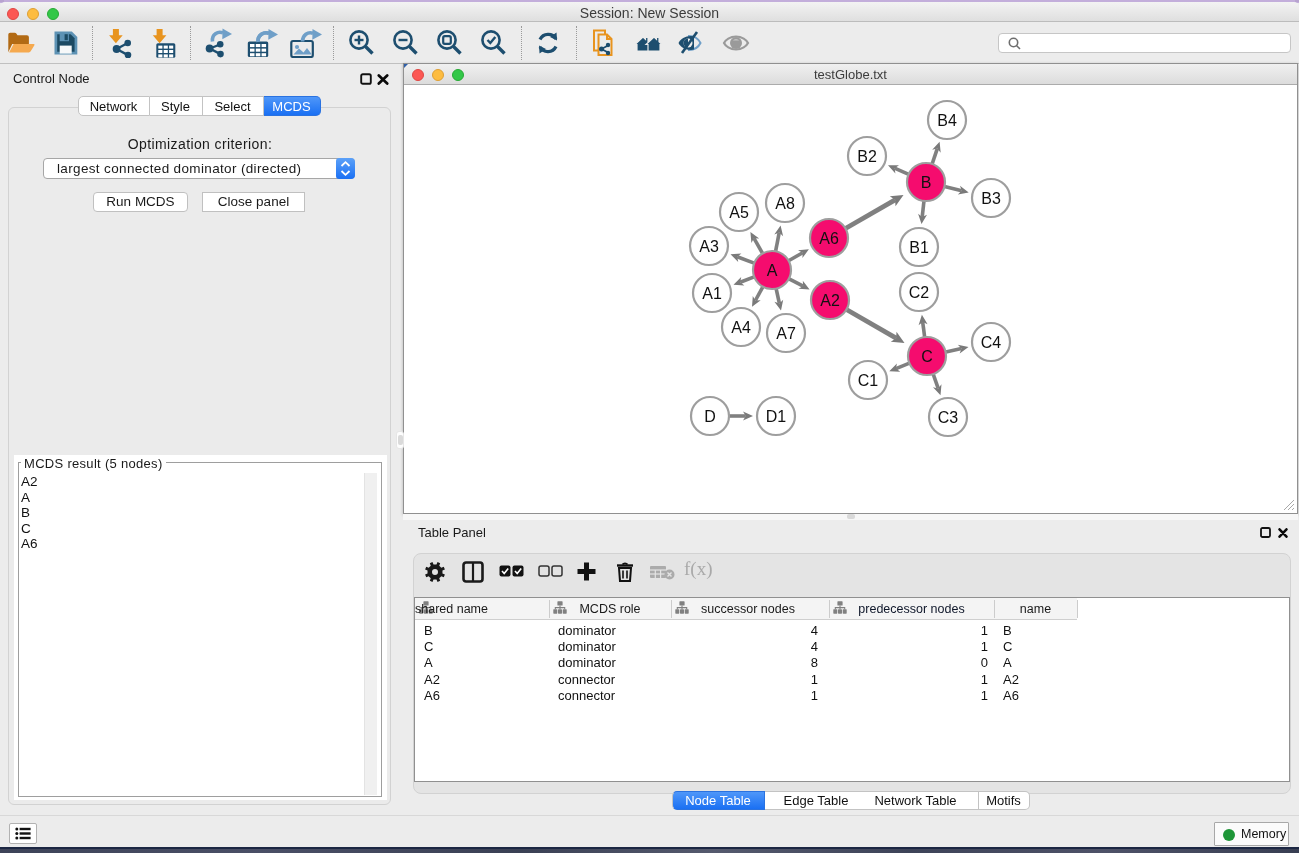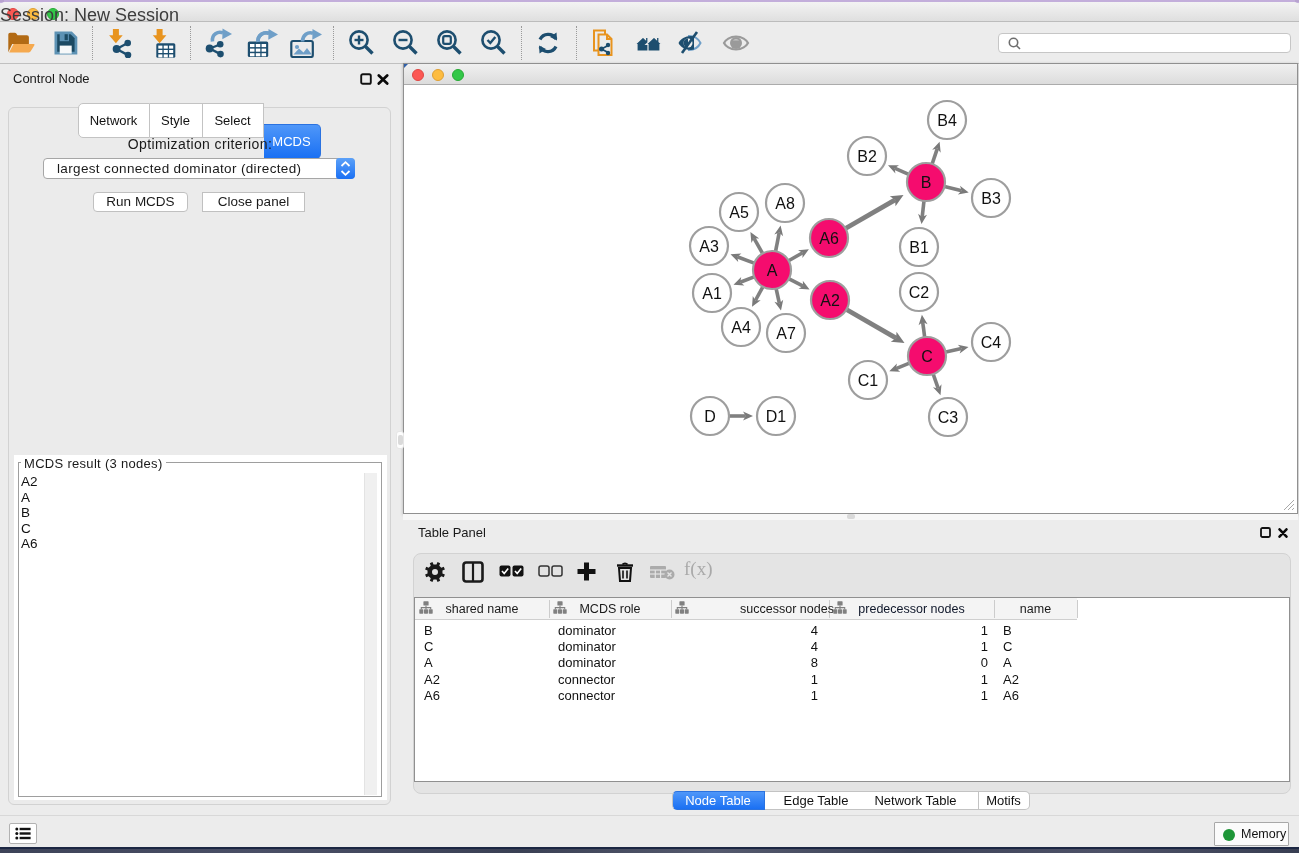--- a/index.html
+++ b/index.html
@@ -2,34 +2,34 @@
 <html><head>
 <meta charset="utf-8">
 <style>
 * { margin:0; padding:0; box-sizing:border-box; }
 html,body { width:1299px; height:853px; overflow:hidden; }
 body { font-family:"Liberation Sans", sans-serif; background:#ececec; position:relative; }
 .abs { position:absolute; }
 .tl { position:absolute; width:12px; height:12px; border-radius:50%; top:6px; }
 .tab { position:absolute; top:0; height:100%; border:1px solid #c3c3c3; background:#fff;
   display:flex; align-items:center; justify-content:center; font-size:13px; color:#111; border-left:none;}
-.tabsel { background:linear-gradient(#4f97f9,#1a70f3); color:#fff; border-color:#2a72e0;margin-top:21px; }
+.tabsel { background:linear-gradient(#4f97f9,#1a70f3); color:#fff; border-color:#2a72e0; }
 </style>
 </head>
 <body>
 
 <div class="abs" style="left:0;top:0;width:1299px;height:3px;background:#c3aedb"></div>
 <div class="abs" style="left:0;top:0;width:4px;height:2px;background:#b7a3cf"></div>
 <div class="abs" style="right:0;top:0;width:4px;height:2px;background:#b7a3cf"></div>
 
 <div class="abs" style="left:0;top:2px;width:1299px;height:20px;background:linear-gradient(#f3f3f3,#dfdfdf);border-bottom:1px solid #bcbcbc;border-radius:5px 5px 0 0">
   <div class="tl" style="left:7px;background:#fc5753;border:1px solid #df4744"></div>
   <div class="tl" style="left:27px;background:#fdbc40;border:1px solid #de9f34"></div>
   <div class="tl" style="left:47px;background:#33c748;border:1px solid #27aa35"></div>
-  <div class="abs" style="left:0;width:100%;top:3px;font-size:18px;color:#3c3c3c">Session: New Session</div>
+  <div class="abs" style="left:0;width:100%;text-align:center;top:3px;font-size:14px;color:#3c3c3c">Session: New Session</div>
 </div>
 
 <div class="abs" id="toolbar" style="left:0;top:22px;width:1299px;height:42px;background:#ececec;border-bottom:1px solid #c0c0c0">
   <div class="abs" style="left:92px;top:4px;height:34px;border-left:1px dotted #9a9a9a"></div>
   <div class="abs" style="left:190px;top:4px;height:34px;border-left:1px dotted #9a9a9a"></div>
   <div class="abs" style="left:333px;top:4px;height:34px;border-left:1px dotted #9a9a9a"></div>
   <div class="abs" style="left:521px;top:4px;height:34px;border-left:1px dotted #9a9a9a"></div>
   <div class="abs" style="left:576px;top:4px;height:34px;border-left:1px dotted #9a9a9a"></div>
   <div class="abs" style="left:998px;top:11px;width:293px;height:20px;background:#fff;border:1px solid #c6c6c6;border-radius:4px">
     <svg width="14" height="14" style="position:absolute;left:9px;top:3px" viewBox="0 0 14 14">
@@ -157,21 +157,21 @@
 <div class="abs" style="left:13px;top:71px;font-size:13px;color:#1a1a1a">Control Node</div>
 <svg class="abs" style="left:359.5px;top:72.5px" width="12" height="12" viewBox="0 0 12 12">
     <rect x="1.2" y="1.2" width="9.6" height="9.6" rx="1.6" fill="none" stroke="#111" stroke-width="1.9"></rect>
   </svg>
 <svg class="abs" style="left:377px;top:73.5px" width="12" height="11" viewBox="0 0 12 11">
     <path d="M1.8 1.5 L10.2 9.5 M10.2 1.5 L1.8 9.5" stroke="#0a0a0a" stroke-width="2.7" stroke-linecap="round"></path>
   </svg>
 
 <div class="abs" style="left:8px;top:107px;width:383px;height:698px;border:1px solid #d2d2d2;border-radius:6px;background:#ebebeb"></div>
 
-<div class="abs" style="left:77.5px;top:103px;width:243.5px;height:35px">
+<div class="abs" style="left:77.5px;top:96px;width:243.5px;height:20px">
   <div class="tab" style="left:0;width:72px;border-left:1px solid #c3c3c3;border-radius:5px 0 0 5px">Network</div>
   <div class="tab" style="left:72px;width:53px">Style</div>
   <div class="tab" style="left:125px;width:61px">Select</div>
   <div class="tab tabsel" style="left:186px;width:57px;border-radius:0 5px 5px 0">MCDS</div>
 </div>
 <div class="abs" style="left:60px;top:136px;width:280px;text-align:center;font-size:14px;letter-spacing:0.4px;color:#1a1a1a">Optimization criterion:</div>
 
 <div class="abs" style="left:43px;top:158px;width:312px;height:21px;background:#fff;border:1px solid #a6a6a6;border-radius:4px">
   <div class="abs" style="left:13px;top:2px;font-size:13.5px;letter-spacing:0.35px;color:#1a1a1a">largest connected dominator (directed)</div>
   <div class="abs" style="right:-1px;top:-1px;width:19px;height:21px;background:linear-gradient(#5ca1f8,#1a70f4);border-radius:3px 4px 4px 3px">
@@ -179,29 +179,30 @@
         <path d="M5.5 8 L9.5 4.2 L13.5 8" fill="none" stroke="#fff" stroke-width="1.8"></path>
         <path d="M5.5 13 L9.5 16.8 L13.5 13" fill="none" stroke="#fff" stroke-width="1.8"></path>
       </svg>
   </div>
 </div>
 <div class="abs" style="left:93px;top:192px;width:95px;height:20px;background:#fff;border:1px solid #c0c0c0;border-radius:4px;text-align:center;font-size:13.5px;color:#1a1a1a;line-height:18px">Run MCDS</div>
 <div class="abs" style="left:202px;top:192px;width:103px;height:20px;background:#fff;border:1px solid #c0c0c0;border-radius:0;text-align:center;font-size:13.5px;color:#1a1a1a;line-height:18px">Close panel</div>
 
 <div class="abs" style="left:14px;top:455px;width:373px;height:345px;background:#fff"></div>
 <div class="abs" style="left:17.5px;top:462px;width:364px;height:335px;border:1px solid #9e9e9e"></div>
-<div class="abs" style="left:21px;top:456px;background:#fff;padding:0 3px;font-size:13px;letter-spacing:0.3px;color:#1a1a1a">MCDS result (3 nodes)</div>
+<div class="abs" style="left:21px;top:456px;background:#fff;padding:0 3px;font-size:13px;letter-spacing:0.3px;color:#1a1a1a">MCDS result (5 nodes)</div>
 <div class="abs" style="left:19px;top:474px;width:344px;font-size:13.5px;color:#111;line-height:15.5px;padding-left:2px">A2<br>A<br>B<br>C<br>A6</div>
 <div class="abs" style="left:363.5px;top:473px;width:13px;height:322px;background:#f0f0f0;border-left:1px solid #e3e3e3"></div>
 
 <div class="abs" style="left:403px;top:63px;width:895px;height:451px;border:1px solid #909090;background:#fff;box-shadow:0 1px 3px rgba(0,0,0,0.25)">
   <div style="height:21px;background:linear-gradient(#f0f0f0,#dcdcdc);border-bottom:1px solid #ababab;position:relative">
     <div class="tl" style="left:8px;top:5px;background:#fc5753;border:1px solid #df4744"></div>
     <div class="tl" style="left:28px;top:5px;background:#fdbc40;border:1px solid #de9f34"></div>
     <div class="tl" style="left:48px;top:5px;background:#33c748;border:1px solid #27aa35"></div>
+    <div class="abs" style="left:0;width:100%;text-align:center;top:3px;font-size:13px;color:#3c3c3c">testGlobe.txt</div>
     <div class="abs" style="left:0;top:0;width:0;height:0;border-top:4px solid #2f5fa8;border-right:4px solid transparent"></div>
   </div>
   <svg class="abs" style="right:2px;bottom:2px" width="12" height="12" viewBox="0 0 12 12">
       <g stroke="#a8a8a8" stroke-width="1">
         <line x1="11" y1="1" x2="1" y2="11"></line>
         <line x1="11" y1="5" x2="5" y2="11"></line>
         <line x1="11" y1="9" x2="9" y2="11"></line>
       </g>
     </svg>
 </div>
@@ -360,41 +361,41 @@
 <div class="abs" style="left:1077px;top:600px;width:1px;height:18px;background:#cccccc"></div>
 <svg class="abs" style="left:419px;top:601px" width="14" height="13" viewBox="0 0 14 13">
     <g fill="#808080">
       <rect x="4.4" y="0.3" width="5.2" height="4.2" rx="0.6"></rect>
       <rect x="0.3" y="8.2" width="4" height="4.5" rx="0.6"></rect>
       <rect x="5" y="8.2" width="4" height="4.5" rx="0.6"></rect>
       <rect x="9.7" y="8.2" width="4" height="4.5" rx="0.6"></rect>
     </g>
     <path d="M7 4.5 V6.6 M2.3 8.2 V6.6 H11.7 V8.2 M7 6.6 V8.2" fill="none" stroke="#808080" stroke-width="1.1"></path>
   </svg>
-<div class="abs" style="left:415px;top:602px;width:134px;text-align:center;font-size:12.5px;color:#1a1a1a">shared name</div>
+<div class="abs" style="left:415px;top:602px;width:134px;font-size:12.5px;color:#1a1a1a">shared name</div>
 <svg class="abs" style="left:553px;top:601px" width="14" height="13" viewBox="0 0 14 13">
     <g fill="#808080">
       <rect x="4.4" y="0.3" width="5.2" height="4.2" rx="0.6"></rect>
       <rect x="0.3" y="8.2" width="4" height="4.5" rx="0.6"></rect>
       <rect x="5" y="8.2" width="4" height="4.5" rx="0.6"></rect>
       <rect x="9.7" y="8.2" width="4" height="4.5" rx="0.6"></rect>
     </g>
     <path d="M7 4.5 V6.6 M2.3 8.2 V6.6 H11.7 V8.2 M7 6.6 V8.2" fill="none" stroke="#808080" stroke-width="1.1"></path>
   </svg>
 <div class="abs" style="left:549px;top:602px;width:122px;text-align:center;font-size:12.5px;color:#1a1a1a">MCDS role</div>
 <svg class="abs" style="left:675px;top:601px" width="14" height="13" viewBox="0 0 14 13">
     <g fill="#808080">
       <rect x="4.4" y="0.3" width="5.2" height="4.2" rx="0.6"></rect>
       <rect x="0.3" y="8.2" width="4" height="4.5" rx="0.6"></rect>
       <rect x="5" y="8.2" width="4" height="4.5" rx="0.6"></rect>
       <rect x="9.7" y="8.2" width="4" height="4.5" rx="0.6"></rect>
     </g>
     <path d="M7 4.5 V6.6 M2.3 8.2 V6.6 H11.7 V8.2 M7 6.6 V8.2" fill="none" stroke="#808080" stroke-width="1.1"></path>
   </svg>
-<div class="abs" style="left:708px;top:602px;width:158px;text-align:center;font-size:12.5px;color:#1a1a1a">successor nodes</div>
+<div class="abs" style="left:669px;top:602px;width:158px;text-align:center;font-size:12.5px;color:#1a1a1a">successor nodes</div>
 <svg class="abs" style="left:833px;top:601px" width="14" height="13" viewBox="0 0 14 13">
     <g fill="#808080">
       <rect x="4.4" y="0.3" width="5.2" height="4.2" rx="0.6"></rect>
       <rect x="0.3" y="8.2" width="4" height="4.5" rx="0.6"></rect>
       <rect x="5" y="8.2" width="4" height="4.5" rx="0.6"></rect>
       <rect x="9.7" y="8.2" width="4" height="4.5" rx="0.6"></rect>
     </g>
     <path d="M7 4.5 V6.6 M2.3 8.2 V6.6 H11.7 V8.2 M7 6.6 V8.2" fill="none" stroke="#808080" stroke-width="1.1"></path>
   </svg>
 <div class="abs" style="left:829px;top:602px;width:165px;text-align:center;font-size:12.5px;color:#0f172a">predecessor nodes</div>

